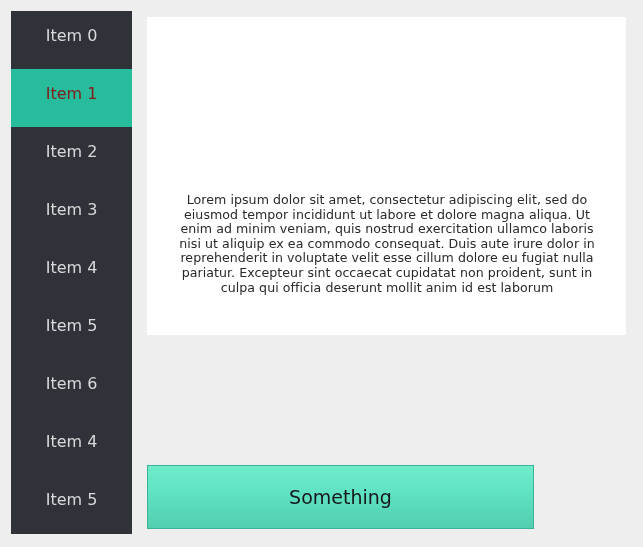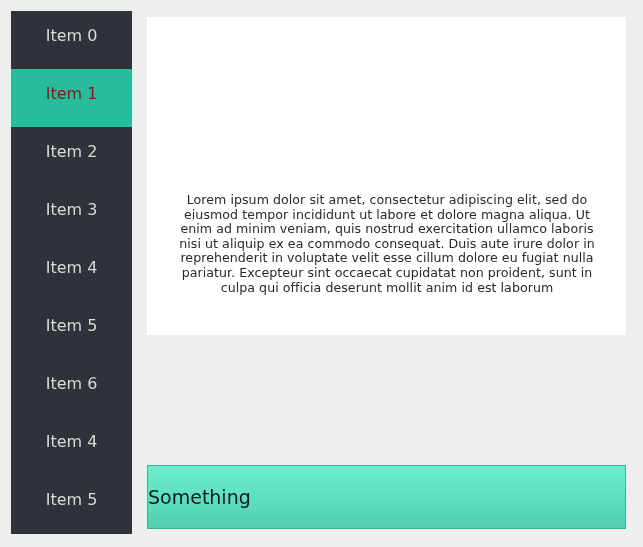--- a/index.html
+++ b/index.html
@@ -65,30 +65,31 @@
     line-height: 14.6px;
     color: #2a2a2a;
     letter-spacing: 0.05px;
   }
 
   
   #action-button {
     position: absolute;
     left: 147px;
     top: 465px;
-    width: 479px;
+    width: 387px;
     height: 64px;
     box-sizing: border-box;
     border: 1px solid #3cb396;
     background: linear-gradient(to bottom, #6fecca 0%, #5fe2c2 45%, #52cfae 100%);
     color: #15191b;
     font-size: 19px;
     font-family: "DejaVu Sans", "Liberation Sans", sans-serif;
     display: flex;
     align-items: center;
+    justify-content: center;
     cursor: pointer;
     padding: 0;
     user-select: none;
   }
 </style>
 </head>
 <body>
 
 <div id="app">
 

